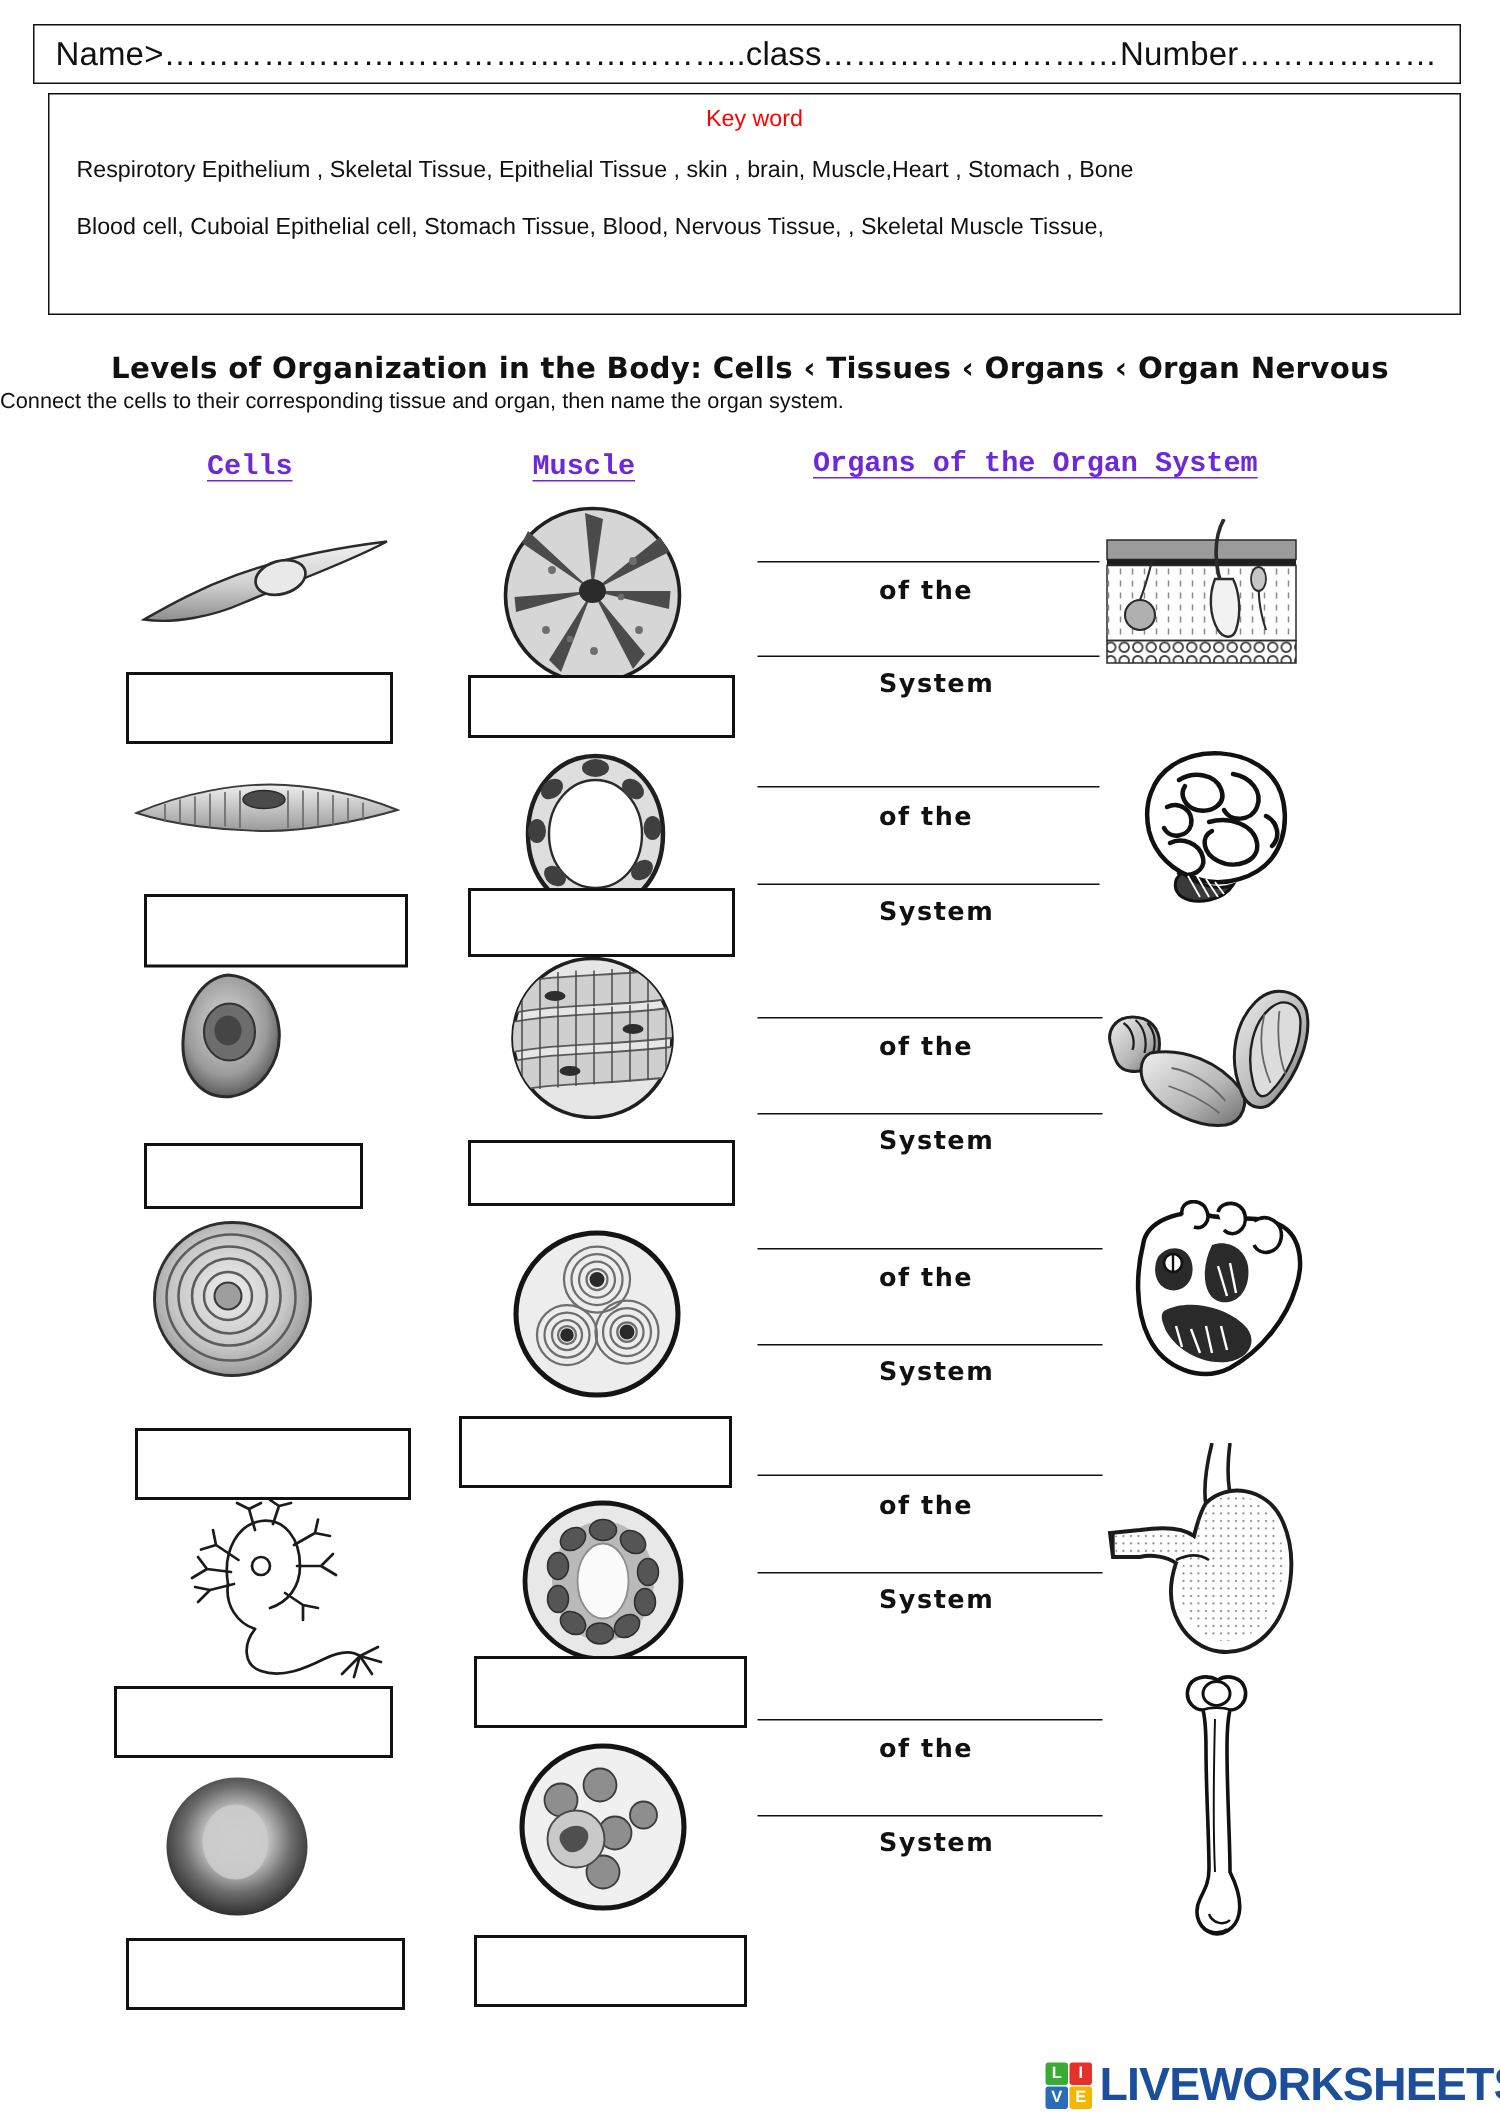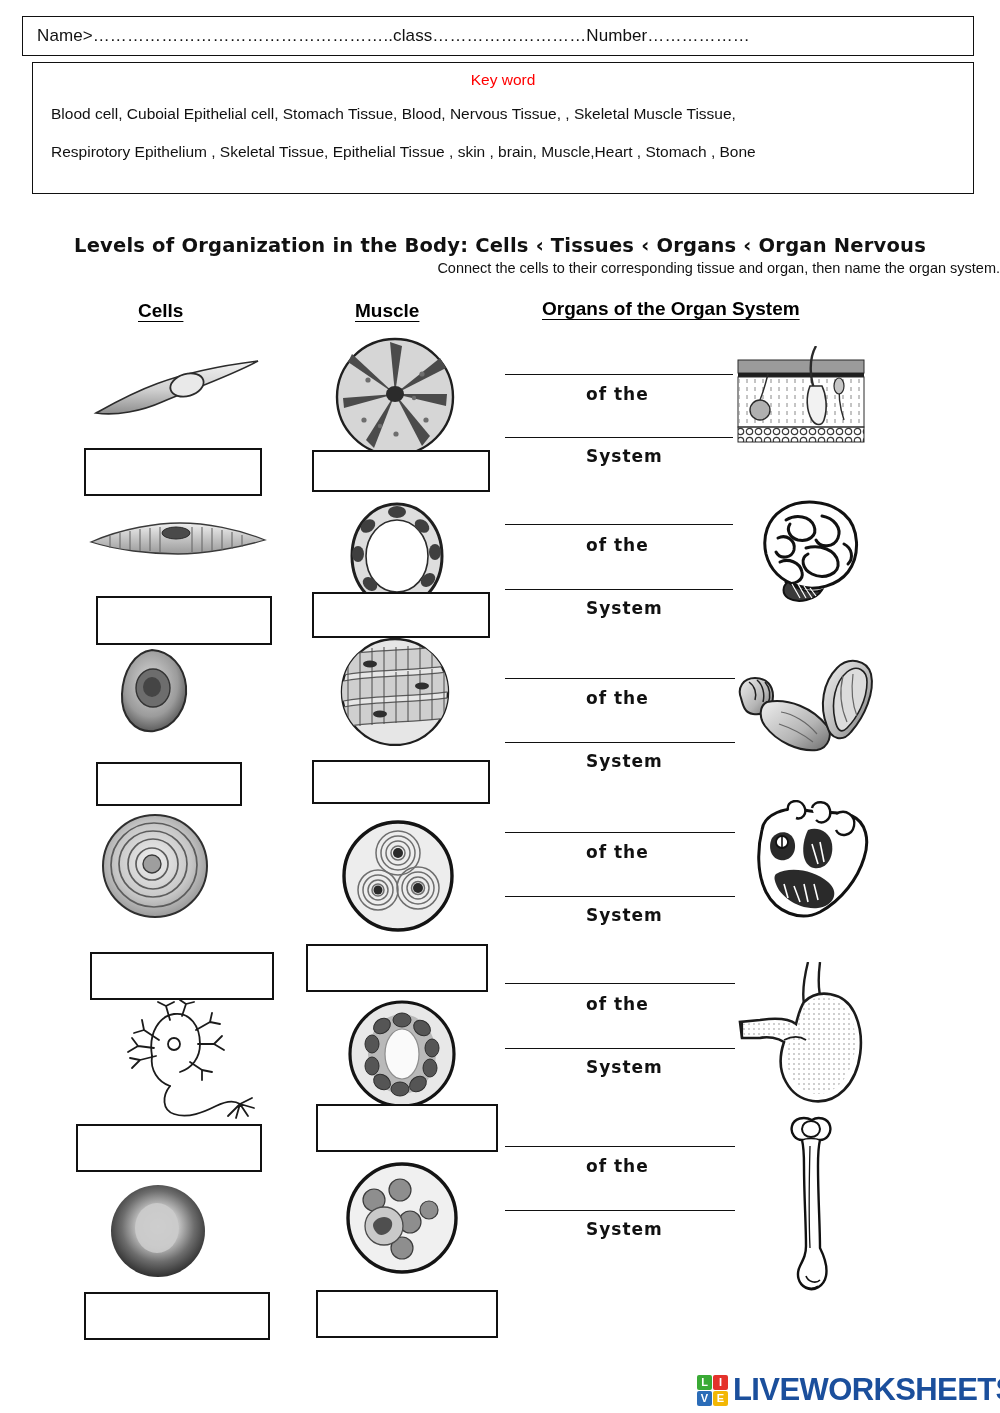--- a/index.html
+++ b/index.html
@@ -12,58 +12,58 @@
     overflow:hidden;
   }
 
   
   .name-box{
     position:absolute; left:22px; top:16px; width:952px; height:40px;
     border:1.5px solid #111; box-sizing:border-box;
     display:flex; align-items:center;
   }
   .name-text{
-    font-size:17px; letter-spacing:.1px; padding-left:14px;
+    font-size:22px; letter-spacing:.1px; padding-left:14px;
     white-space:nowrap; overflow:hidden;
   }
 
   
   .keyword-box{
-    position:absolute; left:32px; top:62px; width:942px; height:132px;
+    position:absolute; left:32px; top:62px; width:942px; height:148px;
     border:1.5px solid #111; box-sizing:border-box;
     padding:8px 10px 0 10px;
   }
   .keyword-title{
     color:#ff0000; font-size:15.5px; text-align:center; font-weight:400;
     margin:0 0 6px 0;
   }
   .keyword-line{
     font-size:15.5px; line-height:38px; white-space:nowrap;
     padding-left:8px; letter-spacing:0px;
   }
 
   
   .ws-title{
     position:absolute; left:0; top:234px; width:1000px; text-align:center;
     font-family:"DejaVu Sans", sans-serif;
     font-weight:bold; font-size:19.5px; letter-spacing:.2px;
     color:#111;
   }
   .ws-sub{
-    position:absolute; left:0; top:260px; width:1000px; text-align:right;
+    position:absolute; left:0; top:260px; width:1000px; text-align:left;
     font-size:14.5px; color:#111;
   }
 
   
   .col-head{
     position:absolute;
-    font-family:Liberation Sans, sans-serif;
+    font-family:Liberation Mono, monospace;
     font-weight:bold; font-size:19px;
     text-decoration:underline; text-underline-offset:4px;
-    color:#000000; white-space:nowrap;
+    color:#6d28d9; white-space:nowrap;
   }
   .ch-cells{ left:138px; top:300px; }
   .ch-tissue{ left:355px; top:300px; }
   .ch-organs{ left:542px; top:298px; }
   .ansbox{
     position:absolute; border:2px solid #111; background:#fff;
     box-sizing:border-box;
   }
   .blankline{
     position:absolute; border-bottom:1.8px solid #111; height:0;
@@ -102,22 +102,22 @@
 </style>
 </head>
 <body>
 
 <div class="name-box">
   <div class="name-text">Name&gt;……………………………………………..class………………………Number………………</div>
 </div>
 
 <div class="keyword-box">
   <div class="keyword-title">Key word</div>
+  <div class="keyword-line">Respirotory Epithelium , Skeletal Tissue, Epithelial Tissue , skin ,  brain, Muscle,Heart , Stomach , Bone</div>
   <div class="keyword-line">Blood cell, Cuboial Epithelial cell, Stomach Tissue, Blood, Nervous Tissue, , Skeletal Muscle Tissue,</div>
-  <div class="keyword-line">Respirotory Epithelium , Skeletal Tissue, Epithelial Tissue , skin ,  brain, Muscle,Heart , Stomach , Bone</div>
 </div>
 
 <div class="ws-title">Levels of Organization in the Body: Cells ‹ Tissues ‹ Organs ‹ Organ Nervous</div>
 <div class="ws-sub">Connect the cells to their corresponding tissue and organ, then name the organ system.</div>
 
 <div class="col-head ch-cells">Cells</div>
 <div class="col-head ch-tissue">Muscle</div>
 <div class="col-head ch-organs">Organs of the Organ System</div>
 
 <div class="ill" style="left:90px; top:358px;">

